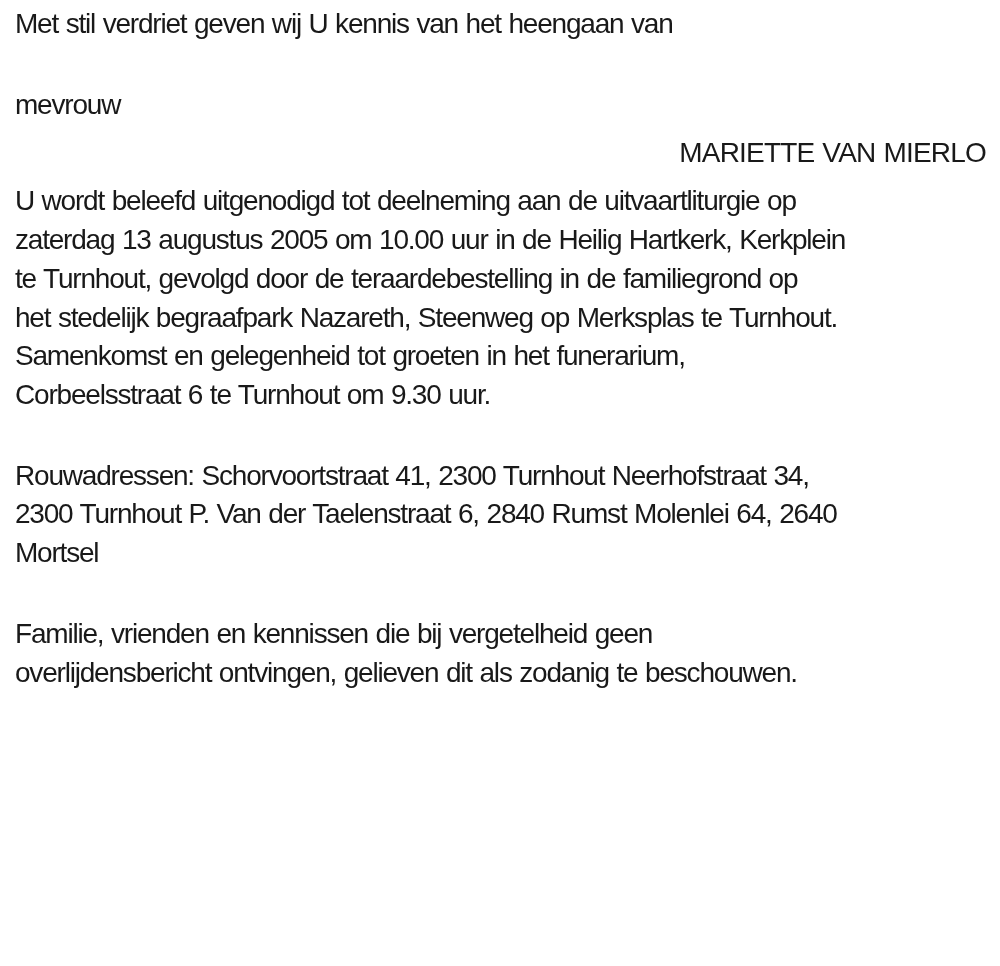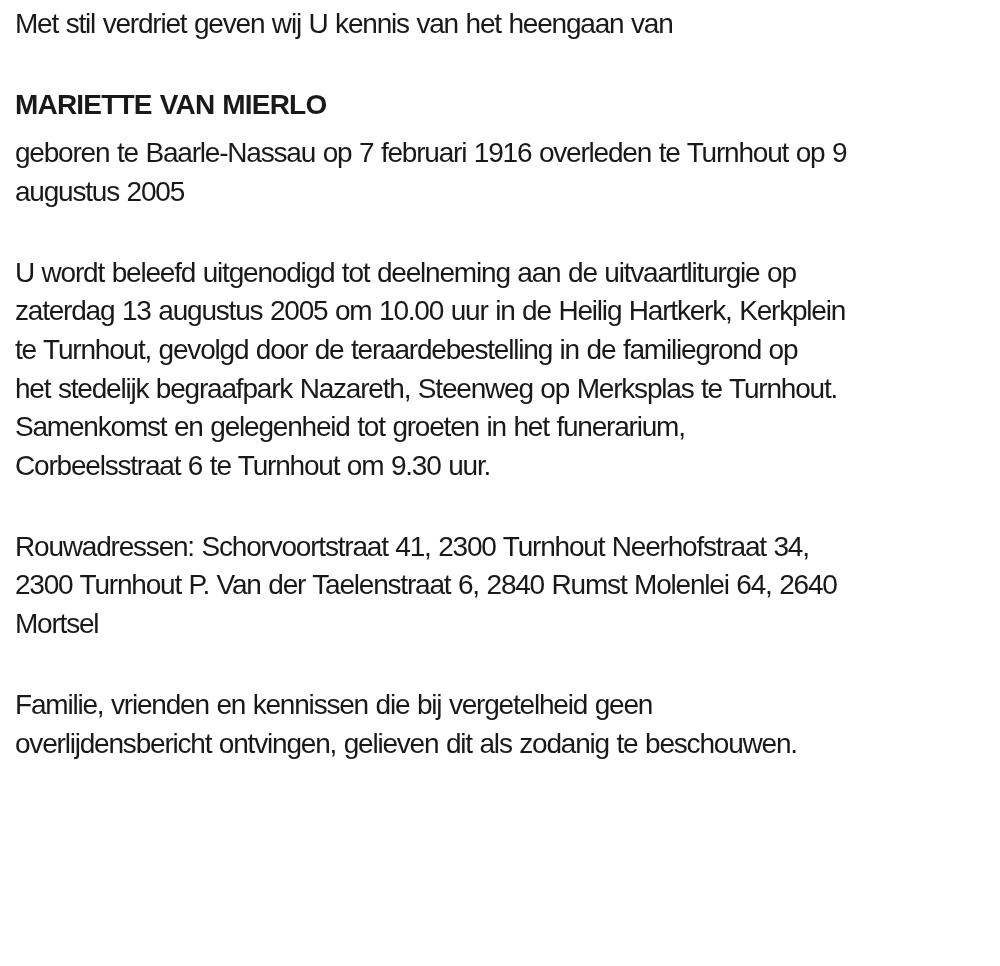--- a/index.html
+++ b/index.html
@@ -15,36 +15,35 @@
     letter-spacing: -1.2px;
     word-spacing: 1px;
     padding: 5px 14px 0 11px;
     overflow: hidden;
   }
   .page p {
     margin: 0 0 42px 4px;
     white-space: pre-line; 
   }
   .page p.tight { margin-bottom: 9.7px; }
-  .page p.name  { font-weight: 700; letter-spacing: -0.8px; }
+  .page p.name  { font-weight: 400; letter-spacing: -0.8px; text-align: right; }
   .page p.last  { margin-bottom: 0; }
 </style>
 </head>
 <body>
 
 <div class="page">
   <p>Met stil verdriet geven wij U kennis van het heengaan van</p>
 
+  <p class="tight">mevrouw</p>
 
   <p class="tight name">MARIETTE VAN MIERLO</p>
 
 
 
-  <p>geboren te Baarle-Nassau op 7 februari 1916 overleden te Turnhout op 9
-augustus 2005</p>
 
   <p>U wordt beleefd uitgenodigd tot deelneming aan de uitvaartliturgie op
 zaterdag 13 augustus 2005 om 10.00 uur in de Heilig Hartkerk, Kerkplein
 te Turnhout, gevolgd door de teraardebestelling in de familiegrond op
 het stedelijk begraafpark Nazareth, Steenweg op Merksplas te Turnhout.
 Samenkomst en gelegenheid tot groeten in het funerarium,
 Corbeelsstraat 6 te Turnhout om 9.30 uur.</p>
 
   <p>Rouwadressen: Schorvoortstraat 41, 2300 Turnhout Neerhofstraat 34,
 2300 Turnhout P. Van der Taelenstraat 6, 2840 Rumst Molenlei 64, 2640

